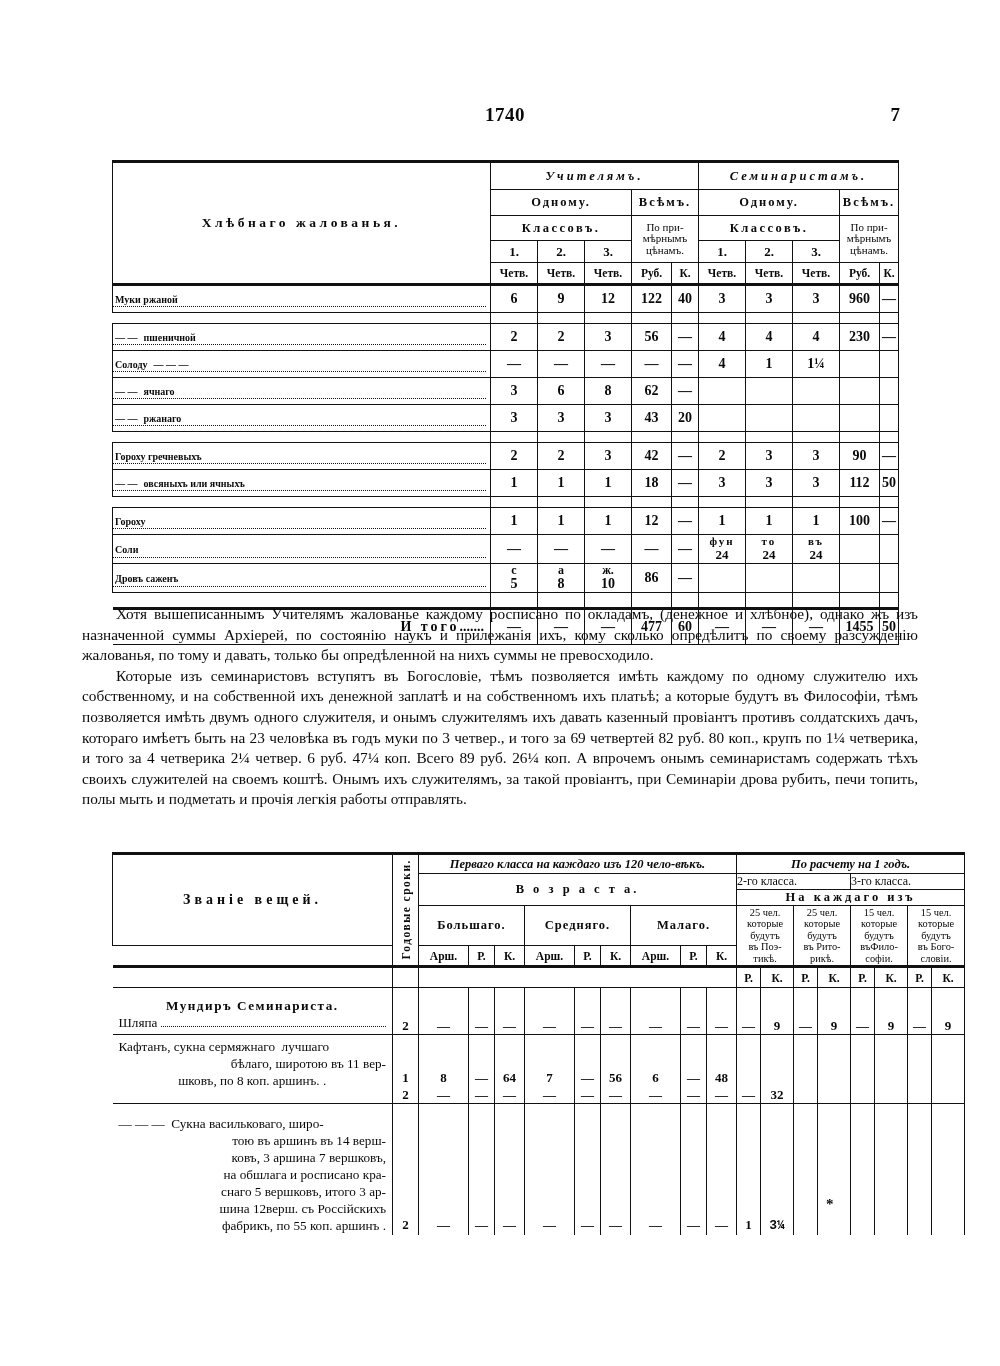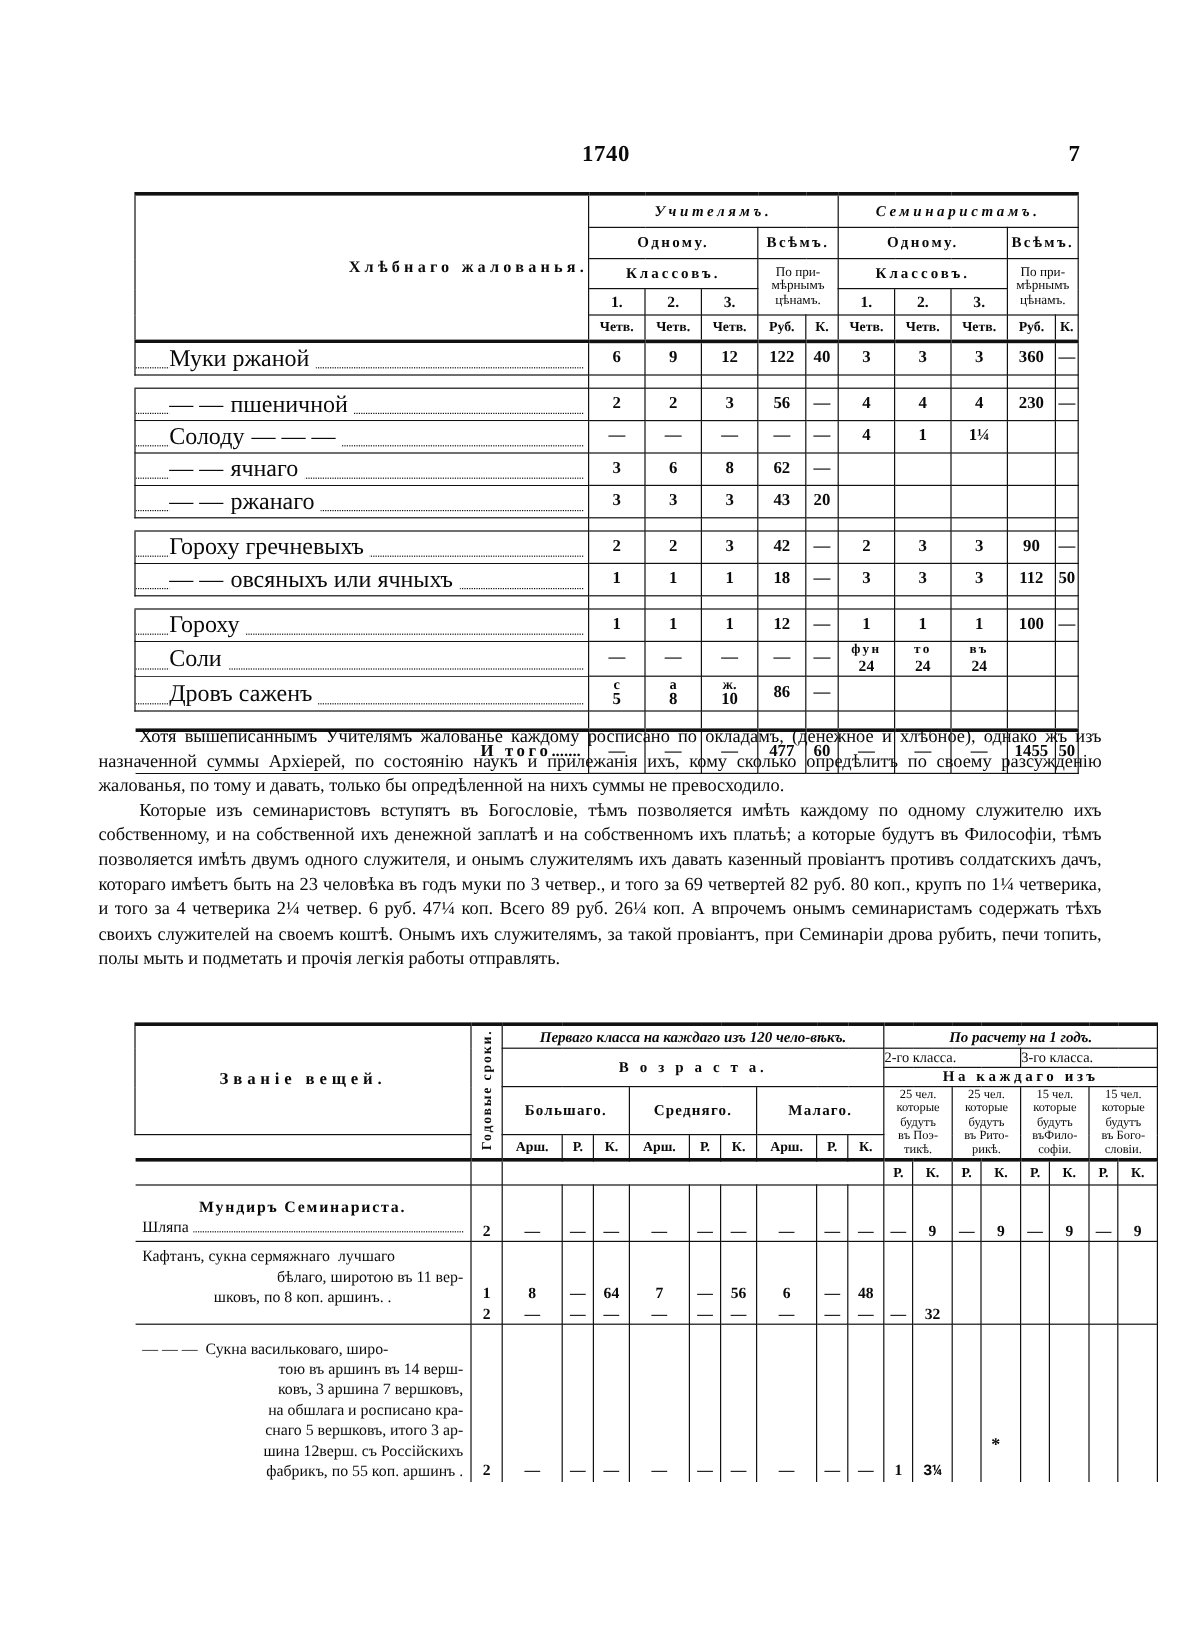--- a/index.html
+++ b/index.html
@@ -7,21 +7,21 @@
     width:1000px;height:1366px;
     background:#ffffff;
     font-family:"Liberation Serif", serif;
     color:#0a0a0a;
     position:relative;
     overflow:hidden;
   }
   .page{position:absolute;left:0;top:0;width:1000px;height:1366px;}
 
   
-  .runhead{position:absolute;left:110px;top:118px;width:790px;height:26px;}
+  .runhead{position:absolute;left:110px;top:104px;width:790px;height:26px;}
   .runhead .year{
     position:absolute;left:0;right:0;text-align:center;
     font-weight:bold;font-size:19px;letter-spacing:.5px;
   }
   .runhead .folio{
     position:absolute;right:0;top:0;font-weight:bold;font-size:19px;
   }
 
   
   .tbl{position:absolute;border-collapse:collapse;table-layout:fixed;}
@@ -54,26 +54,26 @@
     text-align:center;font-size:11px;line-height:11.5px;
     font-weight:normal;height:40px;padding:1px 0;
   }
   #t1 .numhead{
     text-align:center;font-weight:bold;font-size:13px;height:21px;
   }
   #t1 .unit{
     text-align:center;font-size:11.5px;font-weight:bold;height:20px;
   }
   #t1 .stubhead{
-    text-align:right;font-weight:bold;font-size:13.5px;letter-spacing:3.5px;
+    text-align:center;font-weight:bold;font-size:13.5px;letter-spacing:3.5px;
     vertical-align:middle;
   }
   #t1 .stub{
-    font-size:20px;height:26px;padding-left:28px;white-space:nowrap;
-    position:relative;overflow:hidden;
+    font-size:10px;height:26px;padding-left:2px;white-space:nowrap;
+    position:relative;overflow:hidden;font-weight:bold;
   }
   #t1 .stub .lead{
     position:absolute;left:0;right:4px;bottom:5px;
     border-bottom:1.6px dotted #111;z-index:0;
   }
   #t1 .stub span.txt{position:relative;z-index:1;background:#fff;padding-right:5px;}
   #t1 .stub span.pre{position:relative;z-index:1;background:#fff;padding-right:6px;}
   #t1 .v{text-align:center;font-weight:bold;font-size:14px;}
   #t1 .tot{
     text-align:right;font-weight:bold;font-size:14px;letter-spacing:2px;
@@ -186,21 +186,21 @@
         <tr>
           <td class="stub thick-t"><span class="lead"></span><span class="txt">Муки   ржаной</span></td>
           <td class="v thick-t">6</td>
           <td class="v thick-t">9</td>
           <td class="v thick-t">12</td>
           <td class="v thick-t">122</td>
           <td class="v thick-t">40</td>
           <td class="v thick-t">3</td>
           <td class="v thick-t">3</td>
           <td class="v thick-t">3</td>
-          <td class="v thick-t">360</td>
+          <td class="v thick-t">960</td>
           <td class="v thick-t">—</td>
         </tr>
         <tr>
           <td class="nb-l" style="height: 10px;"></td>
           <td style="height: 10px;"></td>
           <td style="height: 10px;"></td>
           <td style="height: 10px;"></td>
           <td style="height: 10px;"></td>
           <td style="height: 10px;"></td>
           <td style="height: 10px;"></td>

